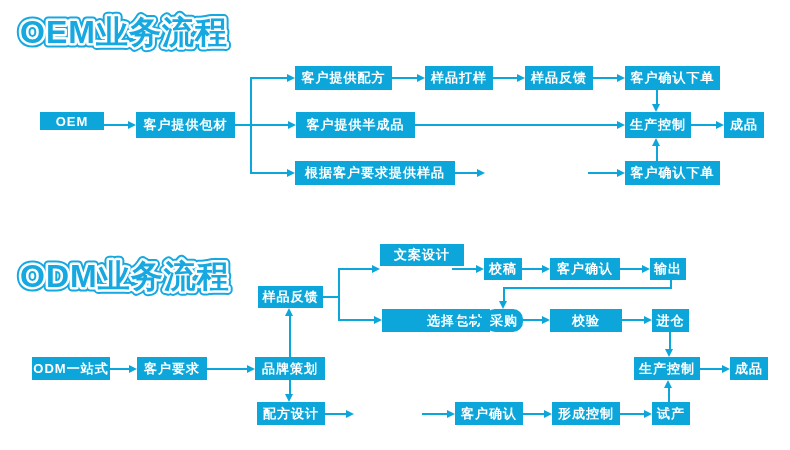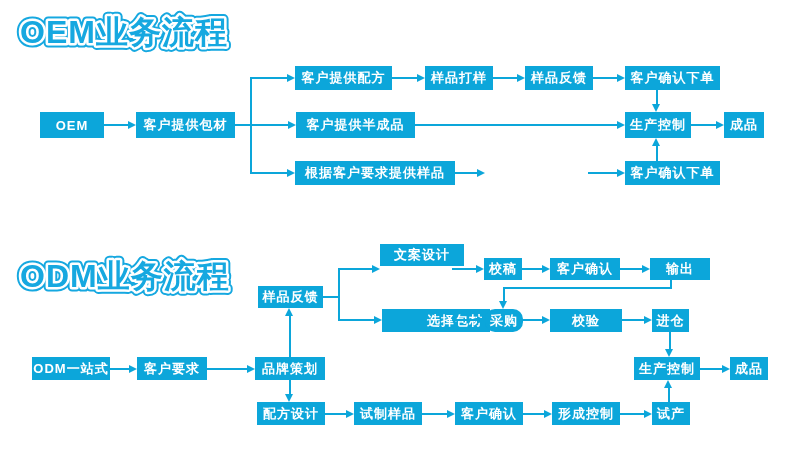--- a/index.html
+++ b/index.html
@@ -42,21 +42,21 @@
 <body>
 
 <div class="stage">
 
   <svg class="title" style="left:14px;top:4px;" width="250" height="54" viewBox="0 0 250 54">
     <text class="outer" x="6" y="39">OEM业务流程</text>
     <text class="mid" x="6" y="39">OEM业务流程</text>
     <text class="core" x="6" y="39">OEM业务流程</text>
   </svg>
 
-  <div class="node" style="left:40px;top:112px;width:64px;height:26px;">OEM</div>
+  <div class="node" style="left:40px;top:112px;width:64px;height:18px;">OEM</div>
   <div class="node" style="left:136px;top:112px;width:99px;height:26px;">客户提供包材</div>
   <div class="node" style="left:295px;top:66px;width:97px;height:24px;">客户提供配方</div>
   <div class="node" style="left:425px;top:66px;width:68px;height:24px;">样品打样</div>
   <div class="node" style="left:525px;top:66px;width:68px;height:24px;">样品反馈</div>
   <div class="node" style="left:625px;top:66px;width:95px;height:24px;">客户确认下单</div>
   <div class="node" style="left:296px;top:112px;width:119px;height:26px;">客户提供半成品</div>
   <div class="node" style="left:625px;top:112px;width:66px;height:26px;">生产控制</div>
   <div class="node" style="left:724px;top:112px;width:40px;height:26px;">成品</div>
   <div class="node" style="left:295px;top:161px;width:160px;height:24px;">根据客户要求提供样品</div>
   <div class="node" style="left:625px;top:161px;width:95px;height:24px;">客户确认下单</div>
@@ -106,32 +106,31 @@
   <svg class="title" style="left:14px;top:248px;" width="250" height="54" viewBox="0 0 250 54">
     <text class="outer" x="6" y="39">ODM业务流程</text>
     <text class="mid" x="6" y="39">ODM业务流程</text>
     <text class="core" x="6" y="39">ODM业务流程</text>
   </svg>
 
   <div class="node" style="left:258px;top:286px;width:65px;height:22px;">样品反馈</div>
   <div class="node" style="left:380px;top:244px;width:84px;height:22px;">文案设计</div>
   <div class="node" style="left:484px;top:258px;width:38px;height:22px;">校稿</div>
   <div class="node" style="left:550px;top:258px;width:70px;height:22px;">客户确认</div>
-  <div class="node" style="left:650px;top:258px;width:60px;height:22px;">输出</div>
+  <div class="node" style="left:650px;top:258px;width:36px;height:22px;">输出</div>
   <div class="node" style="left:382px;top:309px;width:70px;height:23px;padding-left:38px;">选择包材</div>
   <div class="node" style="left:485px;top:309px;width:38px;height:23px;border-radius:10px;">采购</div>
   <div class="node" style="left:550px;top:309px;width:72px;height:23px;">校验</div>
   <div class="node" style="left:652px;top:309px;width:37px;height:23px;">进仓</div>
   <div class="node" style="left:32px;top:357px;width:78px;height:23px;">ODM一站式</div>
   <div class="node" style="left:137px;top:357px;width:70px;height:23px;">客户要求</div>
   <div class="node" style="left:255px;top:357px;width:70px;height:23px;">品牌策划</div>
   <div class="node" style="left:634px;top:357px;width:66px;height:23px;">生产控制</div>
   <div class="node" style="left:730px;top:357px;width:38px;height:23px;">成品</div>
   <div class="node" style="left:257px;top:402px;width:68px;height:23px;">配方设计</div>
-  <div class="node" style="left:354px;top:402px;width:68px;height:23px;">试制样品</div>
   <div class="node" style="left:455px;top:402px;width:68px;height:23px;">客户确认</div>
   <div class="node" style="left:552px;top:402px;width:68px;height:23px;">形成控制</div>
   <div class="node" style="left:652px;top:402px;width:38px;height:23px;">试产</div>
 
   <div class="hl" style="left:110px;top:368px;width:19px;"></div>
   <div class="ar r" style="left:129px;top:365px;"></div>
 
   <div class="hl" style="left:207px;top:368px;width:40px;"></div>
   <div class="ar r" style="left:247px;top:365px;"></div>
 

